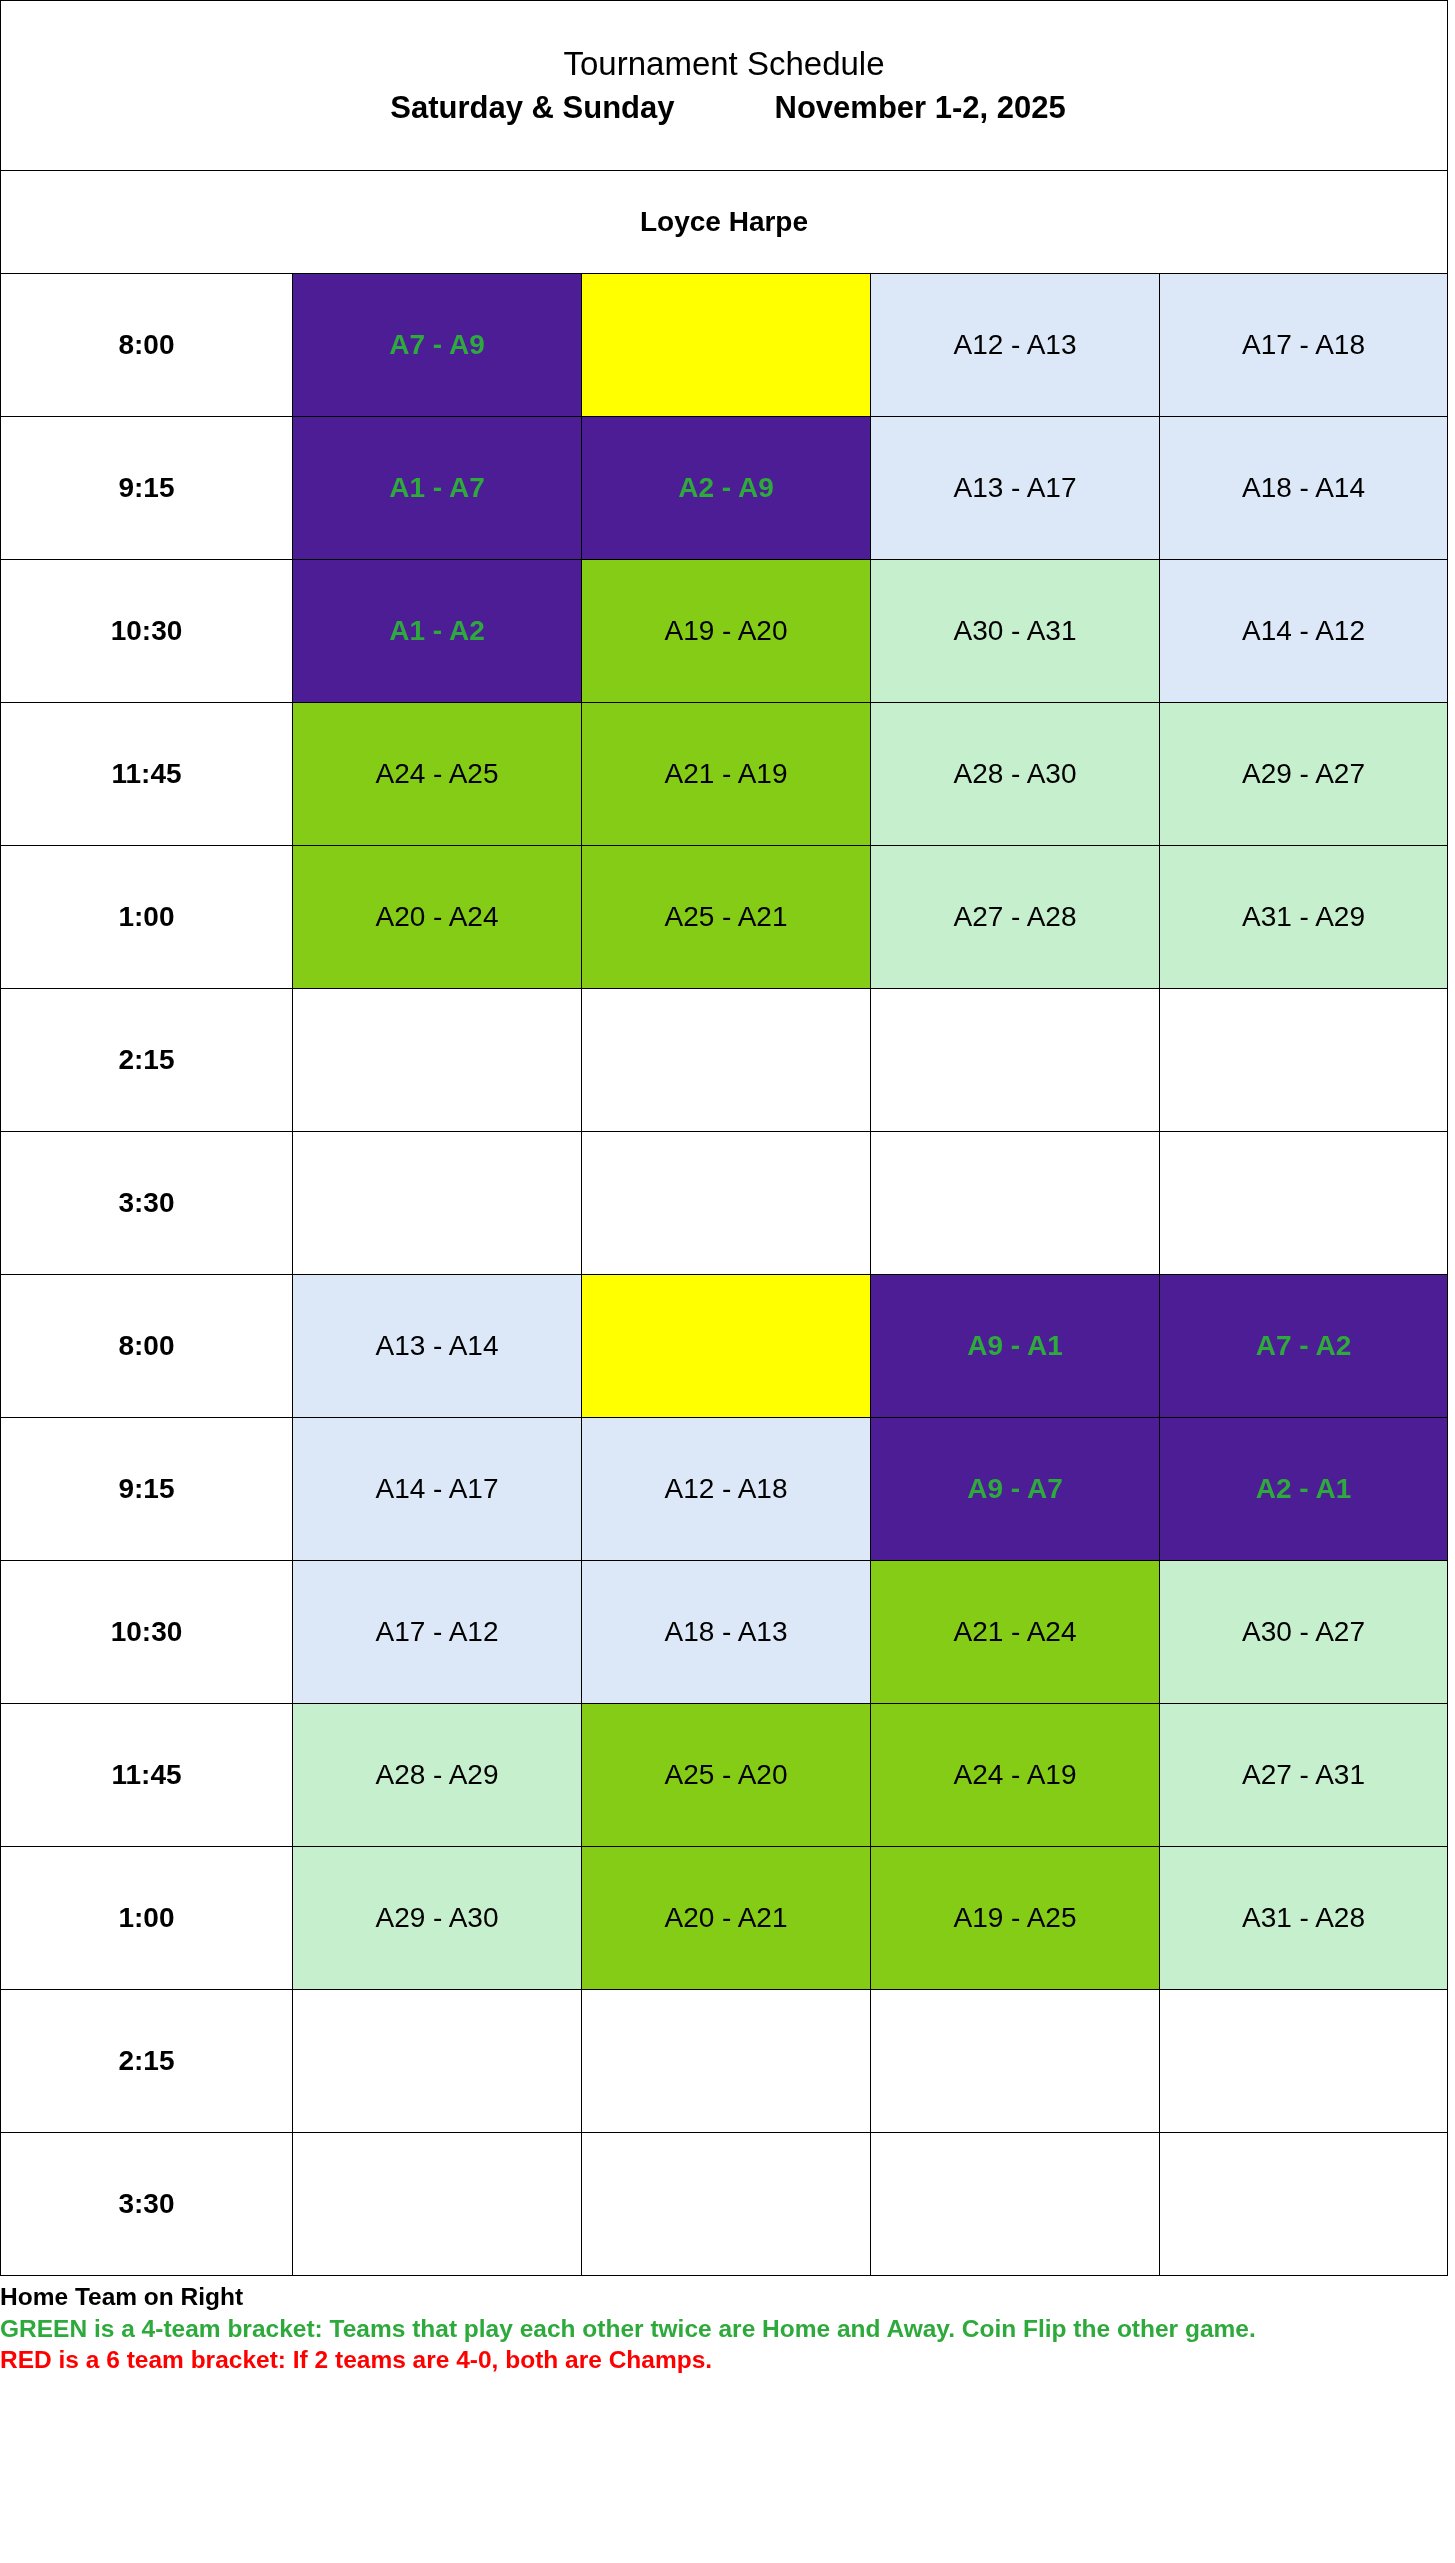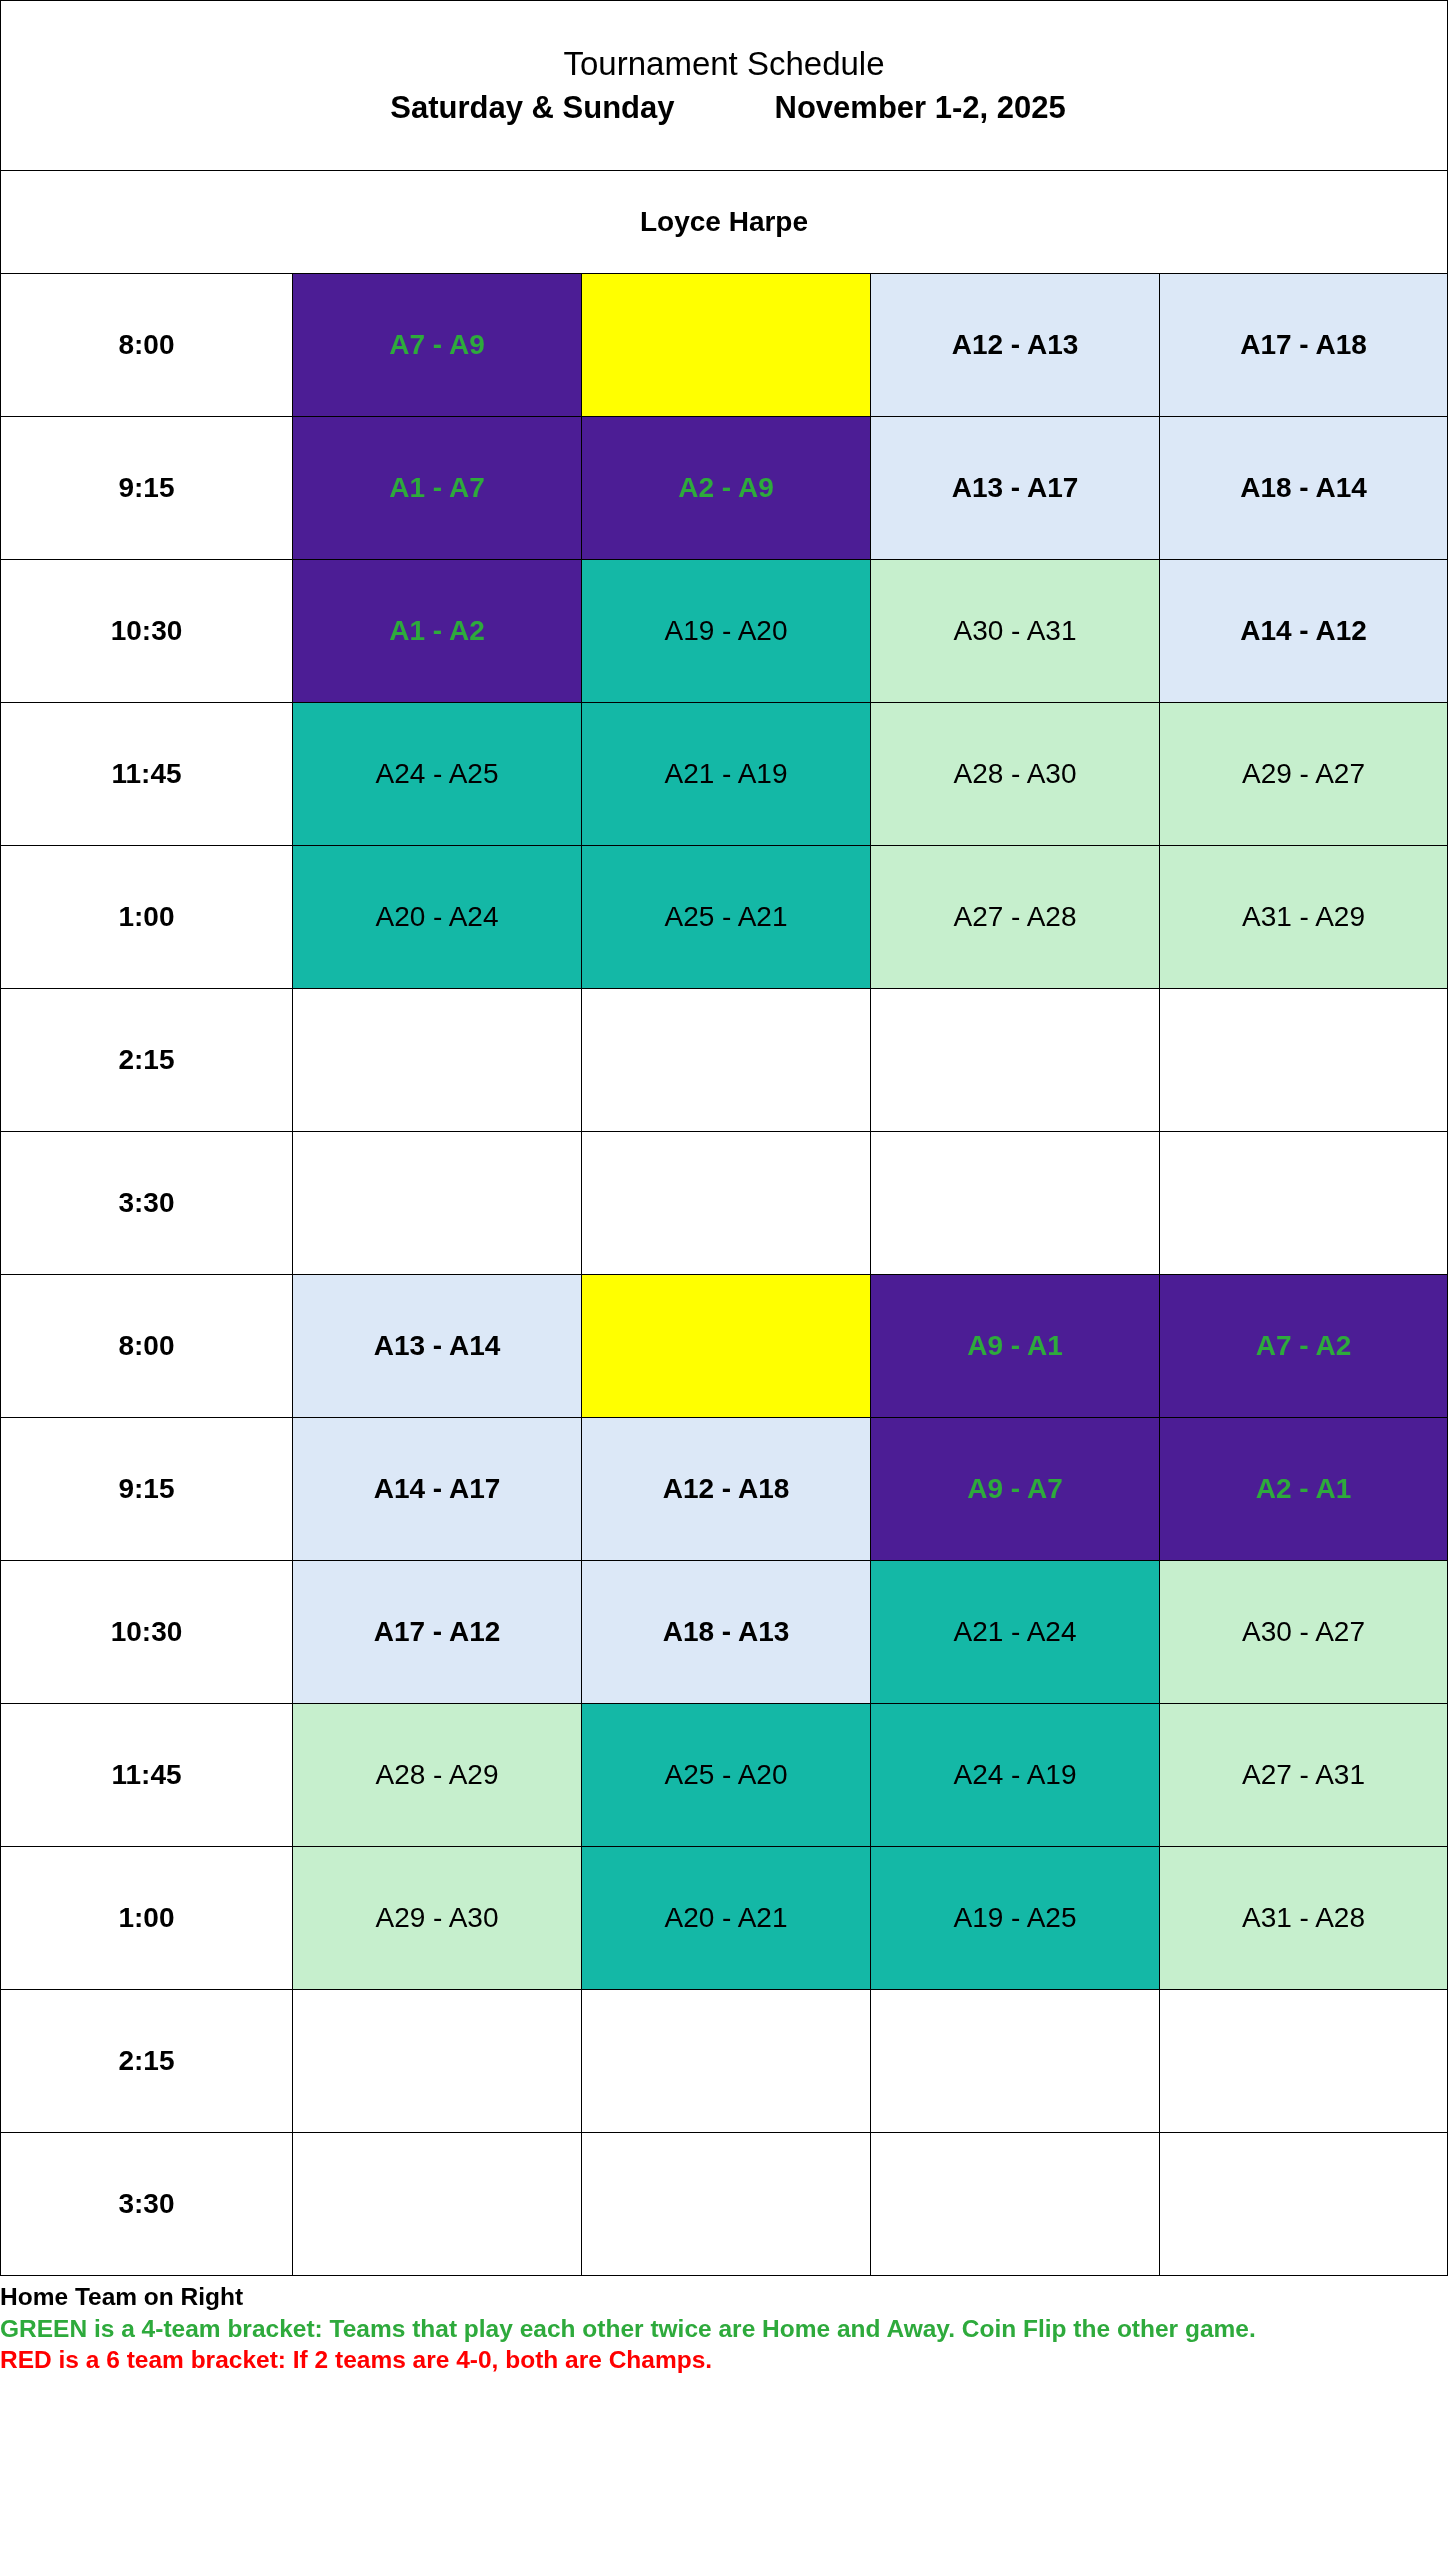--- a/index.html
+++ b/index.html
@@ -82,24 +82,24 @@
     font-weight: bold;
     font-size: 23.6px;
   }
   .timecell {
     font-weight: bold;
     font-size: 29px;
   }
   tr.slot td {
     height: 142px;
   }
-  .blue { background: #dce8f7; font-weight: bold; }
+  .blue { background: #dce8f7; }
   .gray { background: #4c1d95; }
   .green-bg { background: #c6efcd; }
-  .red-bg { background: #14b8a6; margin-left: 17px; }
+  .red-bg { background: #84cc16; margin-left: 17px; }
   .yellow { background: #ffff00; }
   .white { background: #ffffff; }
   .gtext {
     color: #2eaa3c;
     font-weight: bold;
   }
   .footer {
     width: 1448px;
     box-sizing: border-box;
   }

